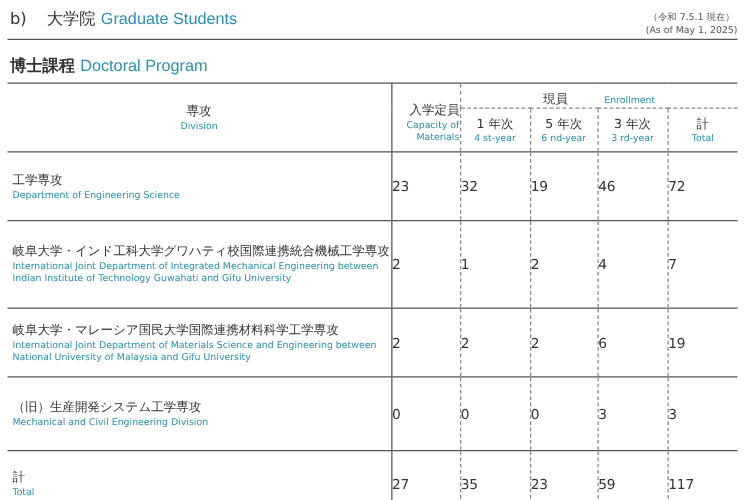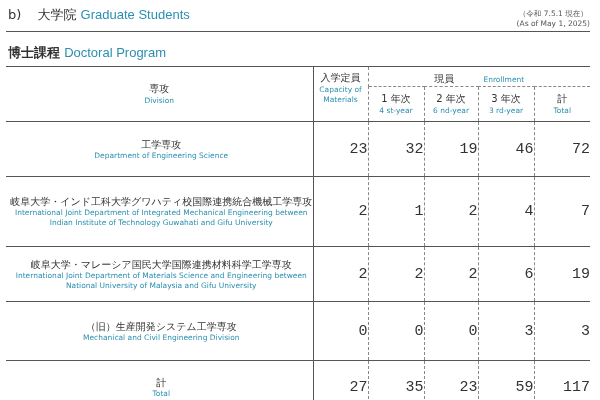--- a/index.html
+++ b/index.html
@@ -9,27 +9,27 @@
   .teal { color:#2a8fb0; }
   .hdr { position:absolute; left:8px; top:6px; font-size:13px; }
   .hdr .b { margin-right:12px; }
   .asof { position:absolute; right:10px; top:9px; text-align:center; font-size:7.5px; line-height:10px; color:#555; }
   .rule1 { position:absolute; left:6px; right:10px; top:31px; border-top:1.3px solid #555; }
   .sub { position:absolute; left:8px; top:44px; font-size:13px;text-align:center; }
   table { position:absolute; left:6px; top:66px; width:584px; border-collapse:collapse; table-layout:fixed; }
   td { padding:0; vertical-align:middle; }
   .top { border-top:1.3px solid #555; }
   .bot { border-bottom:1.3px solid #555; }
-  .vsolid { border-right:1.3px solid #555;text-align:center; }
+  .vsolid { border-right:1.3px solid #555; }
   .vdash { border-right:1px dashed #888; }
   .hdash { border-bottom:1px dashed #888; }
   .c { text-align:center; }
   .jp { font-size:10px; color:#333; }
   .en { font-size:7.5px; color:#2a8fb0; line-height:10px; }
-  .num { font-size:15px; text-align:right; color:#333;font-family:Liberation Mono, monospace; }
+  .num { font-size:11px; text-align:left; color:#333; }
   .div-cell { padding-left:4px; }
   .div-cell .jp { font-size:10px; line-height:13px; }
 </style>
 </head>
 <body>
 
 <div class="hdr">
   <span class="b">b)</span>
   <span>大学院</span>
   <span class="serif teal">Graduate Students</span>
@@ -53,37 +53,37 @@
       <col style="width:54px">
       <col style="width:56px">
       <col style="width:56px">
   </colgroup>
   <tbody>
       <tr style="height:19px">
     <td rowspan="2" class="top bot vsolid c">
       <div class="jp">専攻</div>
       <div class="en">Division</div>
     </td>
-    <td rowspan="2" class="top bot vdash c" style="vertical-align:top;padding-top:4px;">
+    <td rowspan="2" class="top bot vdash c" style="vertical-align:top;padding-top:14px;text-align:right;">
       <div class="jp">入学定員</div>
       <div class="en">Capacity of</div>
       <div class="en">Materials</div>
     </td>
     <td colspan="4" class="top hdash c">
       <span class="jp">現員</span>
       <span class="en" style="margin-left:24px;">Enrollment</span>
     </td>
   </tr>
   <tr style="height:35px">
     <td class="bot vdash c">
       <div class="jp">1 年次</div>
       <div class="en">4 st-year</div>
     </td>
     <td class="bot vdash c">
-      <div class="jp">2 年次</div>
+      <div class="jp">5 年次</div>
       <div class="en">6 nd-year</div>
     </td>
     <td class="bot vdash c">
       <div class="jp">3 年次</div>
       <div class="en">3 rd-year</div>
     </td>
     <td class="bot c">
       <div class="jp">計</div>
       <div class="en">Total</div>
     </td>

